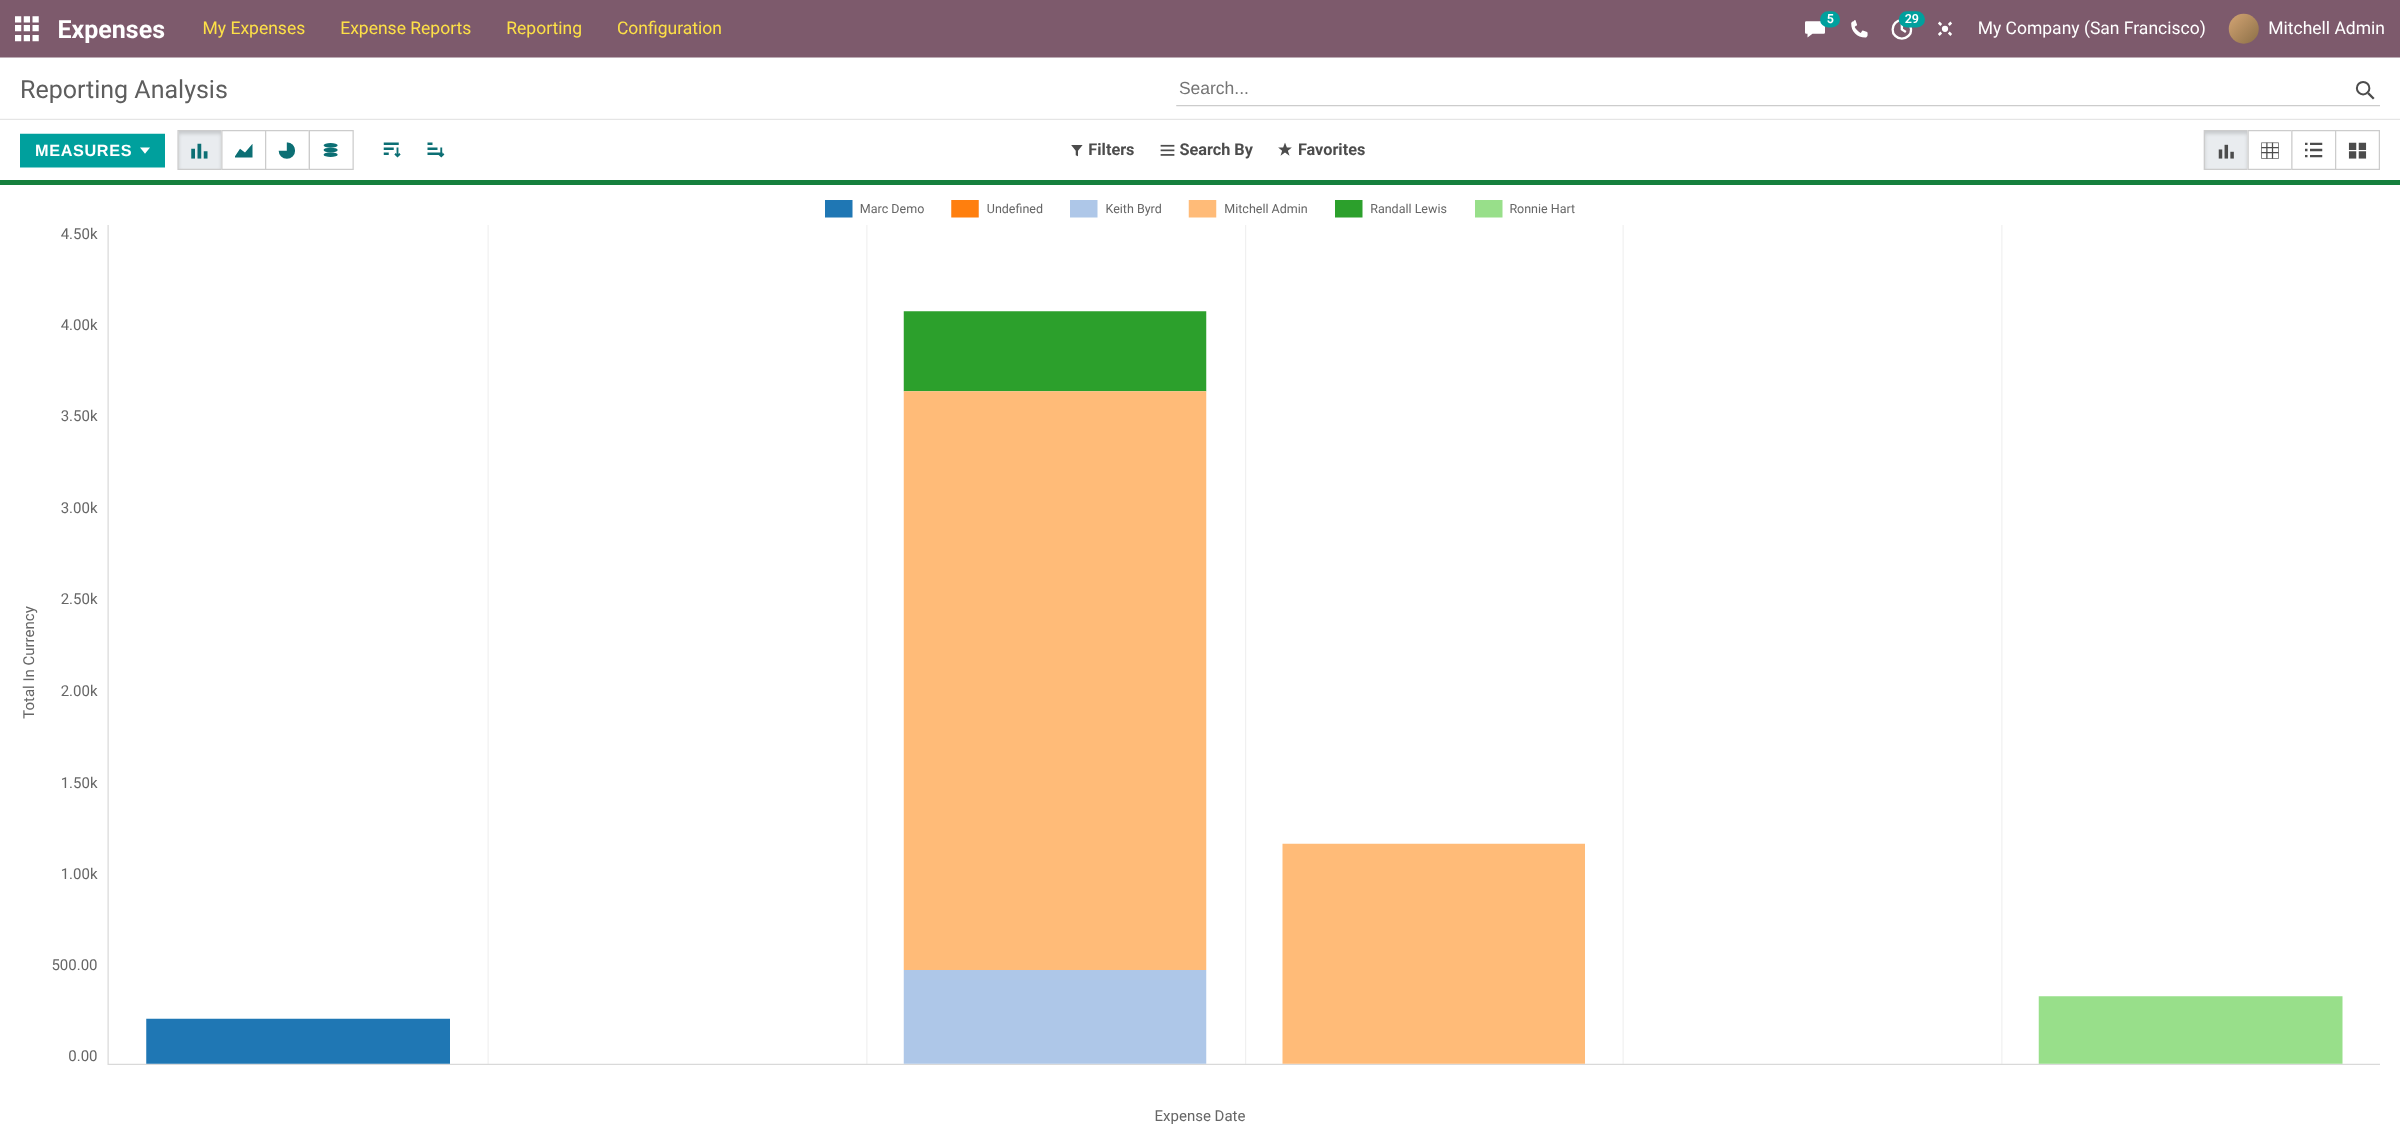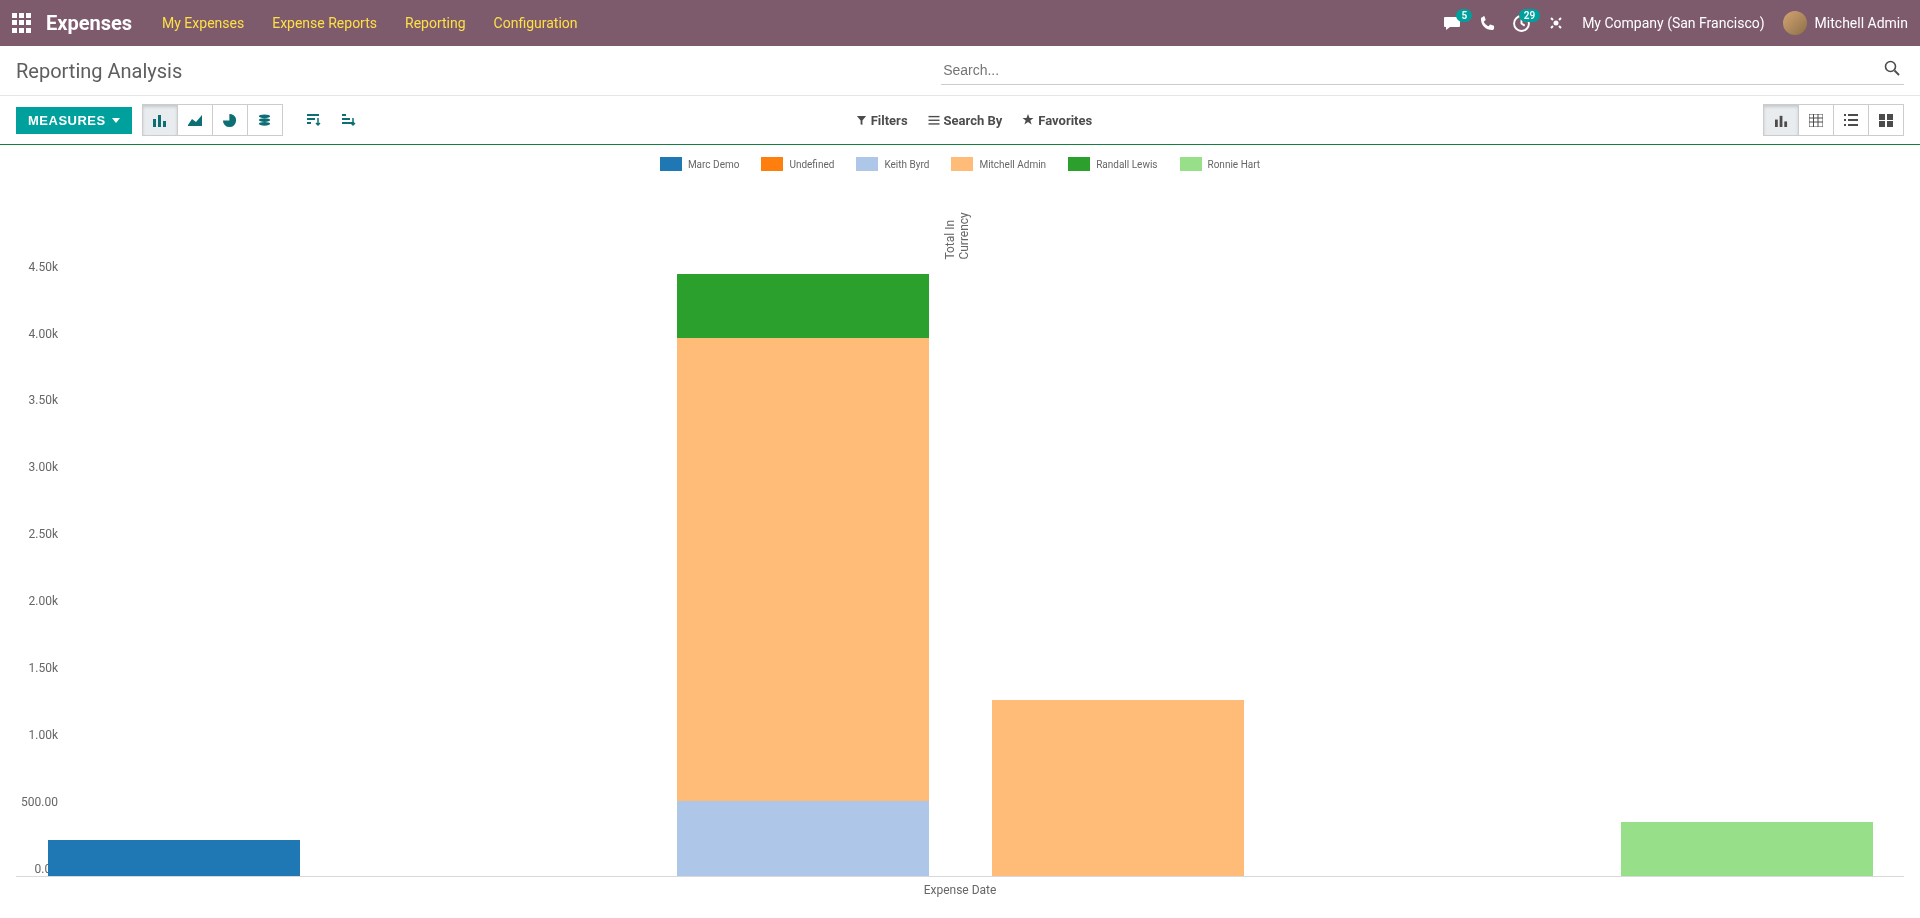--- a/index.html
+++ b/index.html
@@ -15,44 +15,44 @@
   .nav-right { margin-left: auto; display: flex; align-items: center; gap: 18px; }
   .nav-icon { position: relative; cursor: pointer; display: flex; align-items: center; }
   .badge { position: absolute; top: -6px; right: -10px; background: #00a09d; color: #fff; border-radius: 8px; font-size: 10px; padding: 1px 5px; font-weight: 600; }
   .company { font-size: 14px; cursor: pointer; }
   .user { display: flex; align-items: center; gap: 8px; cursor: pointer; font-size: 14px; }
   .avatar { width: 24px; height: 24px; border-radius: 50%; background: linear-gradient(135deg, #d4a574, #8b6f47); }
 
   
   .header-row { display: flex; align-items: center; padding: 10px 16px; border-bottom: 1px solid #e5e5e5; }
   .page-title { font-size: 20px; color: #5e5e5e; font-weight: 400; }
-  .search-wrap { margin-left: auto; width: 51%; display: flex; align-items: flex-start; border-bottom: 1px solid #ccc; }
+  .search-wrap { margin-left: auto; width: 51%; display: flex; align-items: flex-end; border-bottom: 1px solid #ccc; }
   .search-input { flex: 1; border: none; outline: none; font-size: 14px; padding: 6px 2px; color: #666; }
   .search-icon { cursor: pointer; color: #6c6c6c; padding: 4px; }
 
   
-  .controls-row { display: flex; align-items: center; padding: 8px 16px; border-bottom: 1px solid #15803d; }
+  .controls-row { display: flex; align-items: center; padding: 8px 16px; border-bottom: 4px solid #15803d; }
   .measures-btn { background: #00a09d; color: #fff; border: none; padding: 6px 12px; font-size: 13px; font-weight: 600; cursor: pointer; display: flex; align-items: center; gap: 6px; border-radius: 0; letter-spacing: 0.5px; }
   .caret-down { width: 0; height: 0; border-left: 4px solid transparent; border-right: 4px solid transparent; border-top: 5px solid #fff; }
   .chart-type-group { display: flex; margin-left: 10px; gap: 0; }
   .ctrl-btn { border: 1px solid #ccc; background: #fff; width: 36px; height: 32px; display: flex; align-items: center; justify-content: center; cursor: pointer; color: #5e6d77; margin-left: -1px; }
   .ctrl-btn.active { background: #e9ecef; box-shadow: inset 0 2px 3px rgba(0,0,0,0.15); }
   .ctrl-btn.first { margin-left: 0; }
   .sort-group { display: flex; margin-left: 12px; }
   .panel-controls { display: flex; gap: 20px; margin-left: 490px; color: #4c4c4c; font-weight: bold; }
   .panel-ctrl { display: flex; align-items: center; gap: 4px; cursor: pointer; font-size: 13px; }
   .view-switch { margin-left: auto; display: flex; }
   
   
   .chart-area { padding: 8px 16px 0 16px; position: relative; height: 780px; }
   .legend { display: flex; justify-content: center; gap: 22px; padding: 4px 0 6px 0; font-size: 10px; color: #666; }
   .legend-item { display: flex; align-items: center; gap: 6px; cursor: pointer; }
   .legend-swatch { width: 22px; height: 14px; }
   
-  .plot { position: relative; height: 700px; display: flex; flex-direction: column; }
+  .plot { position: relative; height: 700px; display: flex; }
   .y-axis-label { writing-mode: vertical-rl; transform: rotate(180deg); font-size: 12px; color: #666; align-self: center; margin-right: 6px; }
   .y-ticks { display: flex; flex-direction: column; justify-content: space-between; align-items: flex-end; font-size: 12px; color: #666; padding-right: 8px; width: 50px; height: 672px; }
   .grid { position: relative; flex: 1; height: 672px; border-left: 1px solid rgba(0,0,0,0.15); border-bottom: 1px solid rgba(0,0,0,0.15); }
   .vline { position: absolute; top: 0; bottom: 0; width: 1px; background: rgba(0,0,0,0.06); }
   .bars { position: absolute; left: 0; right: 0; bottom: 0; top: 0; display: flex; }
   .bar-slot { flex: 1; position: relative; }
   .stack { position: absolute; bottom: 0; left: 10%; width: 80%; display: flex; flex-direction: column-reverse; }
   .seg { width: 100%; }
   .x-ticks-row { display: flex; margin-left: 82px; }
   .x-tick { flex: 1; text-align: center; font-size: 13px; color: #666; padding-top: 10px; }

